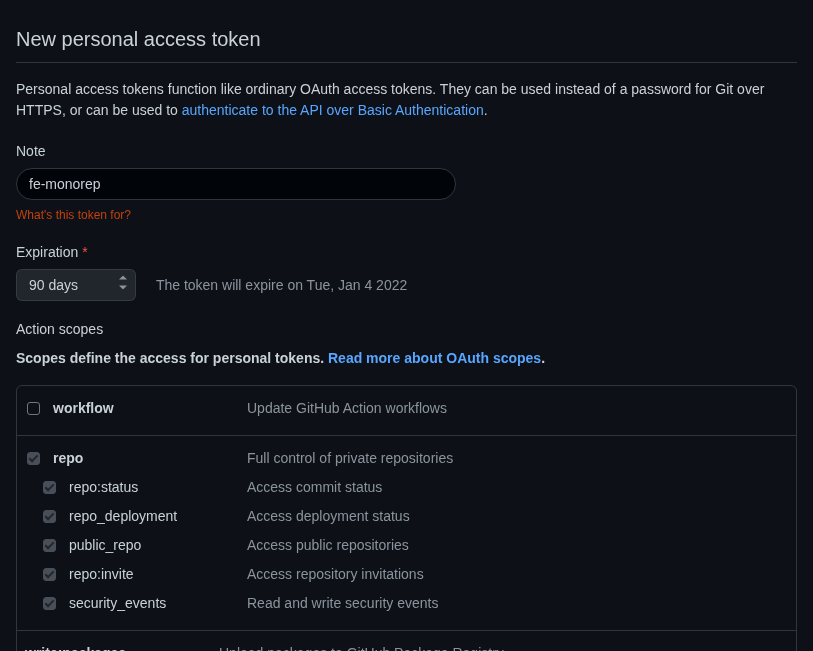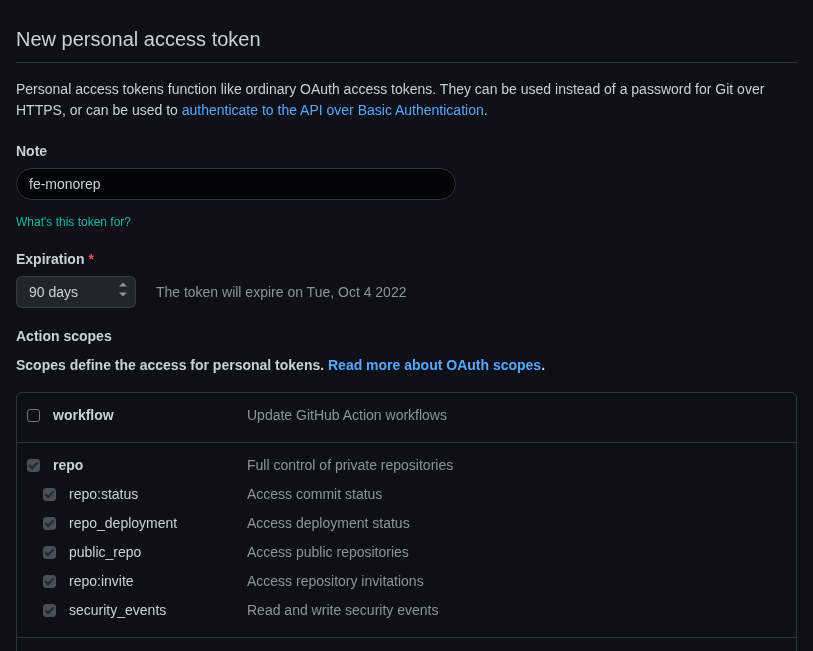--- a/index.html
+++ b/index.html
@@ -33,44 +33,44 @@
     .description {
       color: #c9d1d9;
       margin-bottom: 20px;
     }
     a {
       color: #58a6ff;
       text-decoration: none;
       text-align: center;
     }
     .field-label {
-      font-weight: 700;
+      font-weight: 400;
       color: #c9d1d9;
       display: block;
       margin-bottom: 6px;
     }
     .required {
       color: #f85149;
       margin-left: 4px;
     }
     .text-input {
       background-color: #010409;
       border: 1px solid #30363d;
       border-radius: 16px;
       color: #c9d1d9;
       font-size: 14px;
       padding: 5px 12px;
       width: 440px;
       height: 32px;
       outline: none;
     }
     .hint {
-      color: #14b8a6;
+      color: #c2410c;
       font-size: 12px;
-      margin-top: 13px;
+      margin-top: 6px;
     }
     .section {
       margin-bottom: 18px;
     }
     .select-wrapper {
       display: inline-block;
       position: relative;
       vertical-align: middle;
     }
     .select-box {
@@ -209,21 +209,21 @@
   <div class="select-wrapper">
     <select class="select-box">
       <option>90 days</option>
     </select>
     <span class="select-chevron">
       <svg width="10" height="14" viewBox="0 0 10 14" fill="currentColor">
           <path d="M5 0 L9 4 L1 4 Z M5 14 L1 10 L9 10 Z"></path>
         </svg>
     </span>
   </div>
-  <span class="expiration-note">The token will expire on Tue, Oct 4 2022</span>
+  <span class="expiration-note">The token will expire on Tue, Jan 4 2022</span>
 </div>
 
 <div class="section">
   <label class="field-label">Action scopes</label>
   <p class="scopes-description">
     <span>Scopes define the access for personal tokens. </span><a href="#">Read more about OAuth scopes</a><span>.</span>
   </p>
   <div class="scopes-container" id="scopes-container">
       <div class="scope-group">
         <div class="scope-row top-level">

